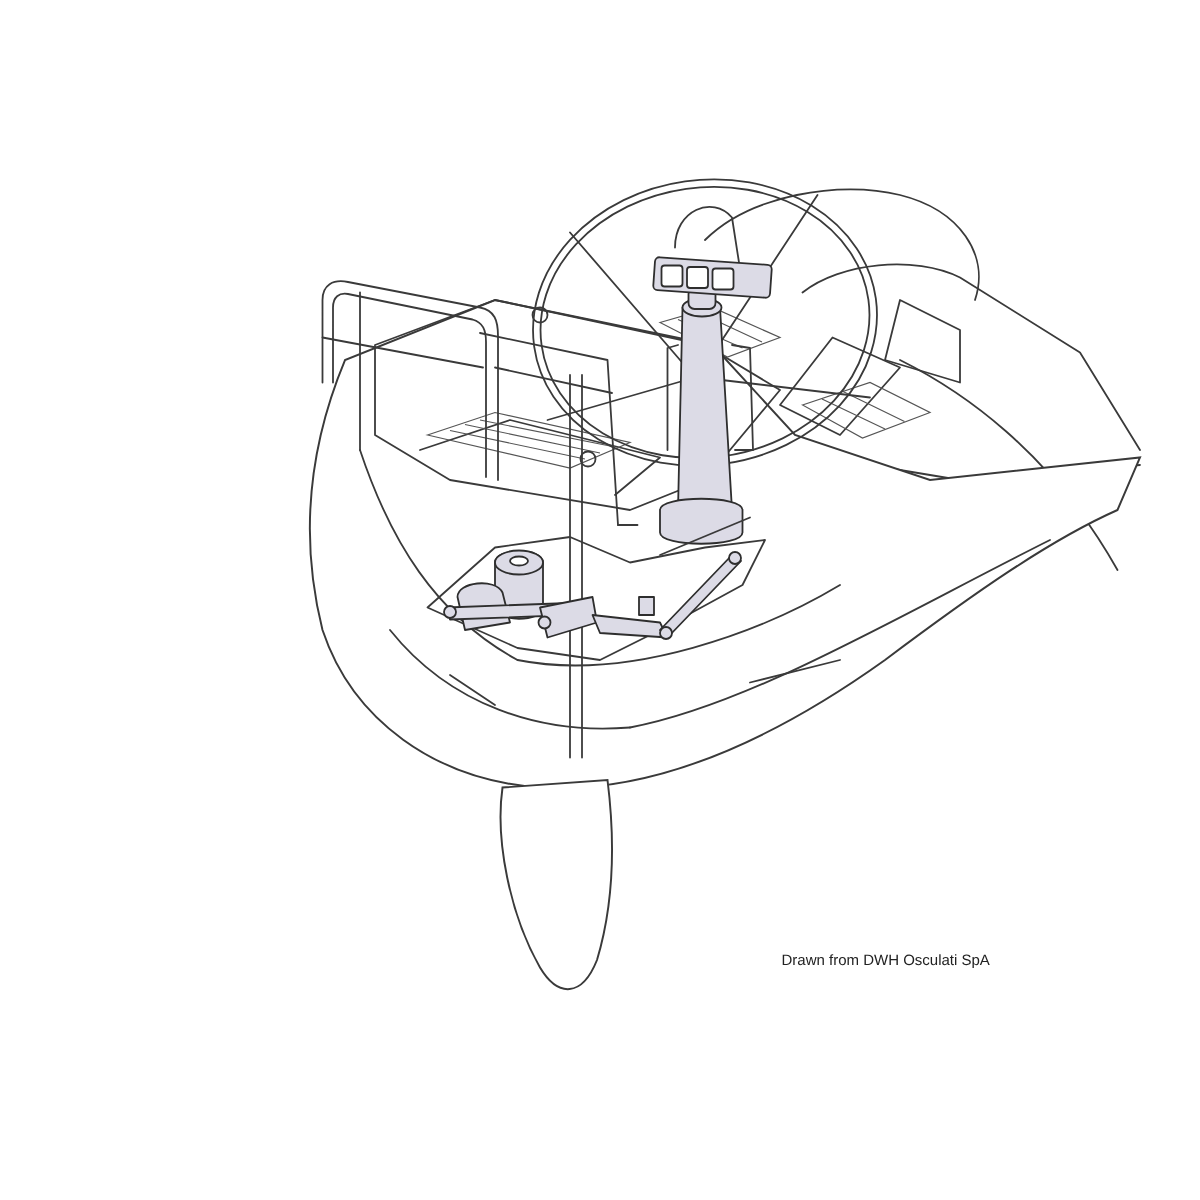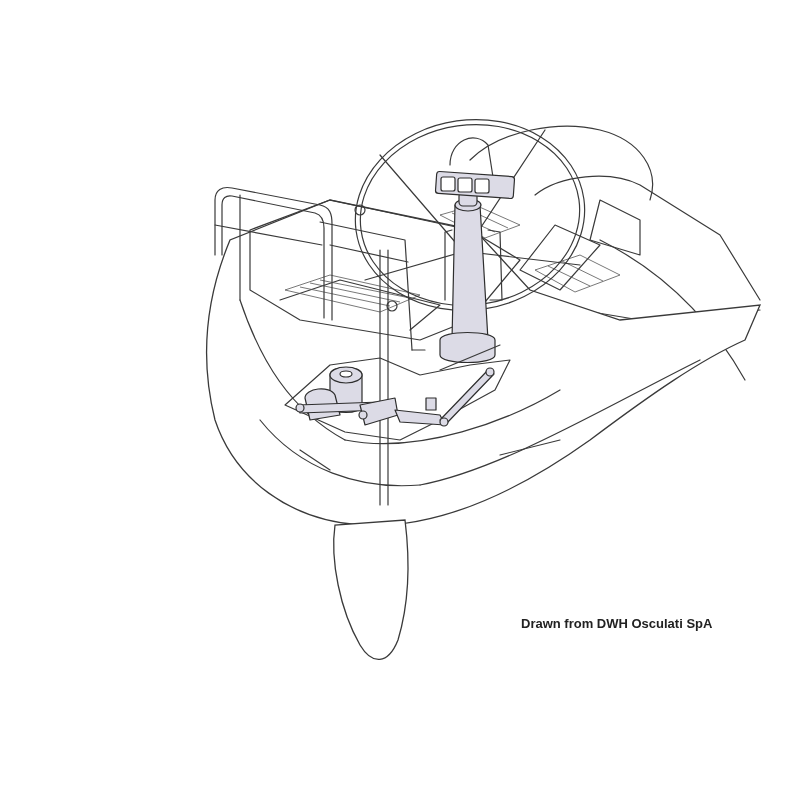--- a/index.html
+++ b/index.html
@@ -2,21 +2,21 @@
 <html><head>
   <meta charset="utf-8">
   <style>
     html, body { margin:0; padding:0; background:#ffffff; }
     body { width:800px; height:800px; position:relative; overflow:hidden; font-family:"Liberation Sans", sans-serif; }
     #drawing { position:absolute; left:0; top:0; width:800px; height:800px; }
     #drawing .ln { fill:none; stroke:#3a3a3a; stroke-width:1.2; stroke-linejoin:round; stroke-linecap:round; }
     #drawing .hull { fill:#ffffff; stroke:#3a3a3a; stroke-width:1.3; }
     #drawing .part { stroke:#2e2e2e; stroke-width:1.2; stroke-linejoin:round; }
     #drawing .thin { fill:none; stroke:#555; stroke-width:0.8; }
-    #caption { position:absolute; left:521px; top:616px; font-size:13px; color:#222; white-space:nowrap;font-weight:bold; }
+    #caption { position:absolute; left:521px; top:635px; font-size:10px; color:#222; white-space:nowrap; }
   </style>
 </head>
 <body>
 
 <svg id="drawing" viewBox="0 0 800 800" xmlns="http://www.w3.org/2000/svg">
 
   <g>
     <path class="ln" d="M470 160 C 500 130, 560 120, 600 130 C 640 140, 660 170, 650 200"></path>
     <path class="ln" d="M535 195 C 560 175, 610 170, 640 185 L 720 235 L 760 300"></path>
     <path class="ln" d="M600 200 L 640 220 L 640 255 L 590 240 Z" fill="#ffffff"></path>

